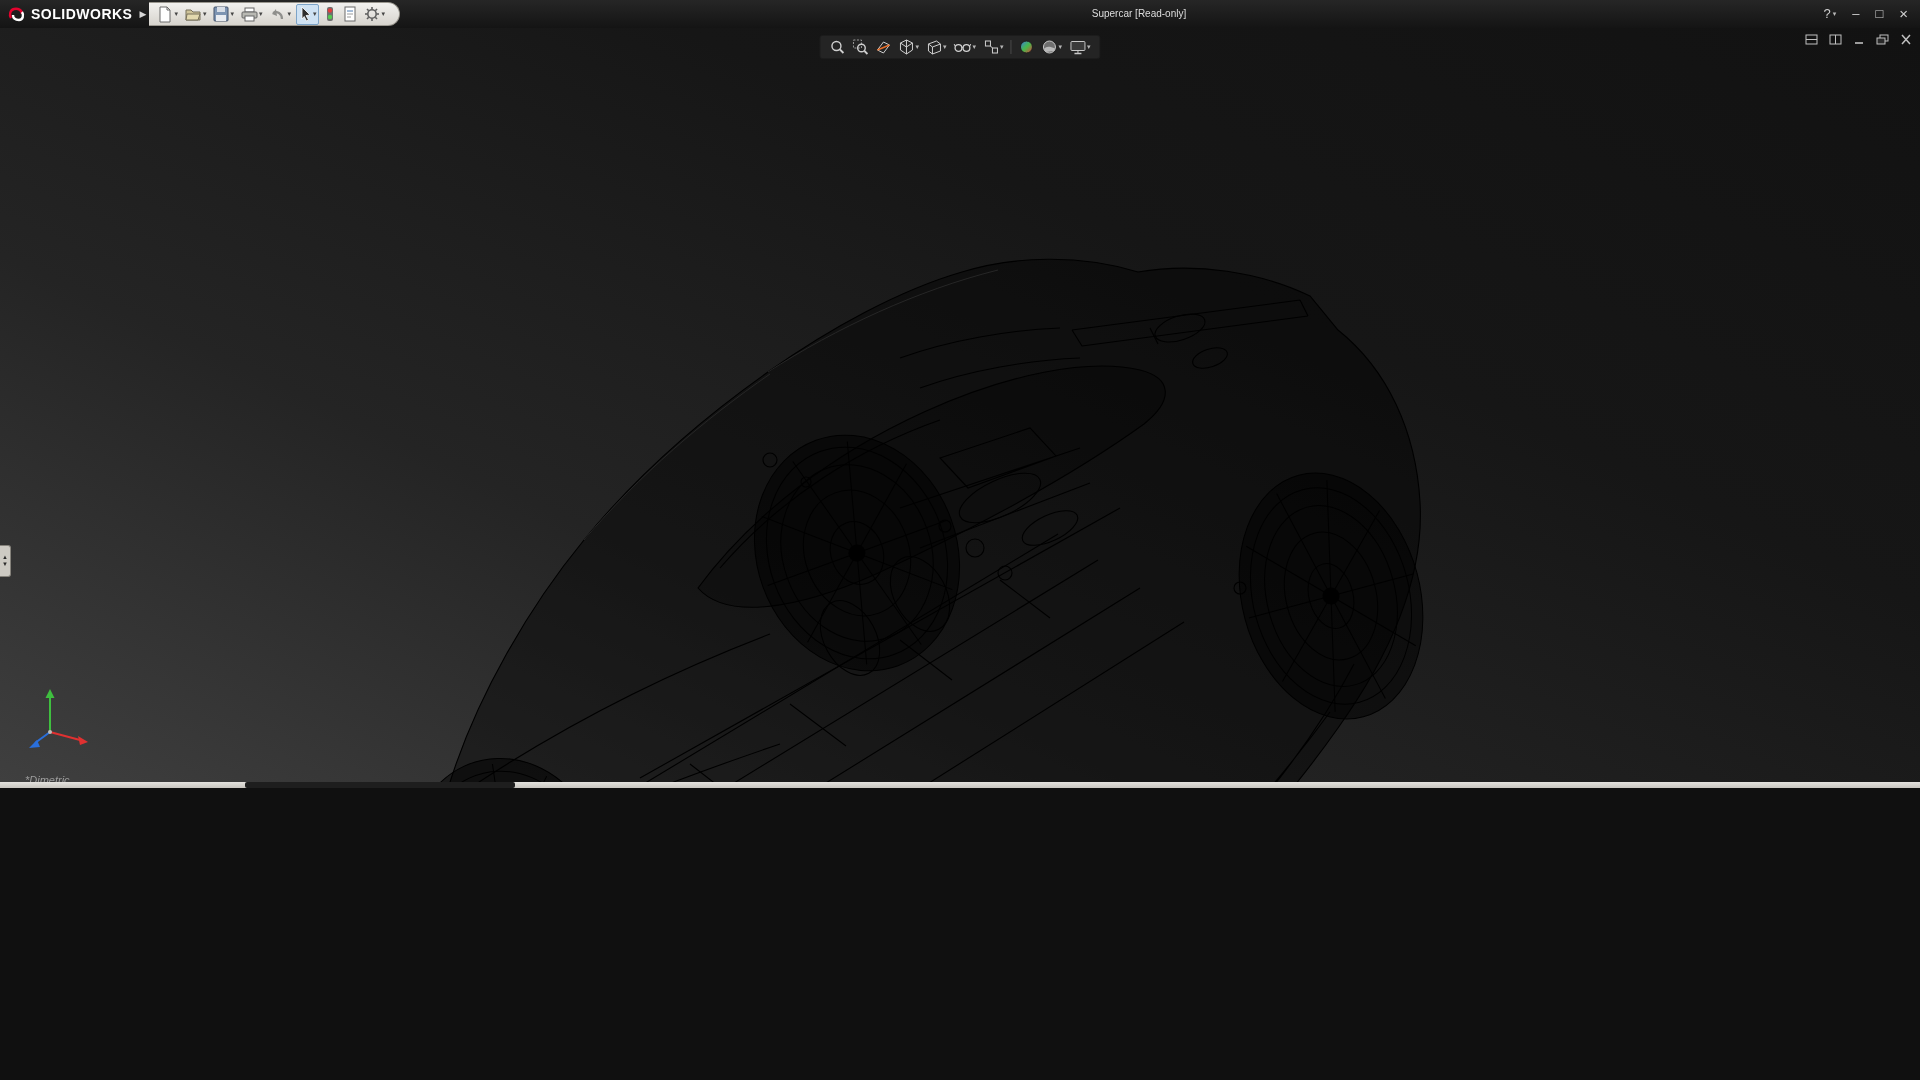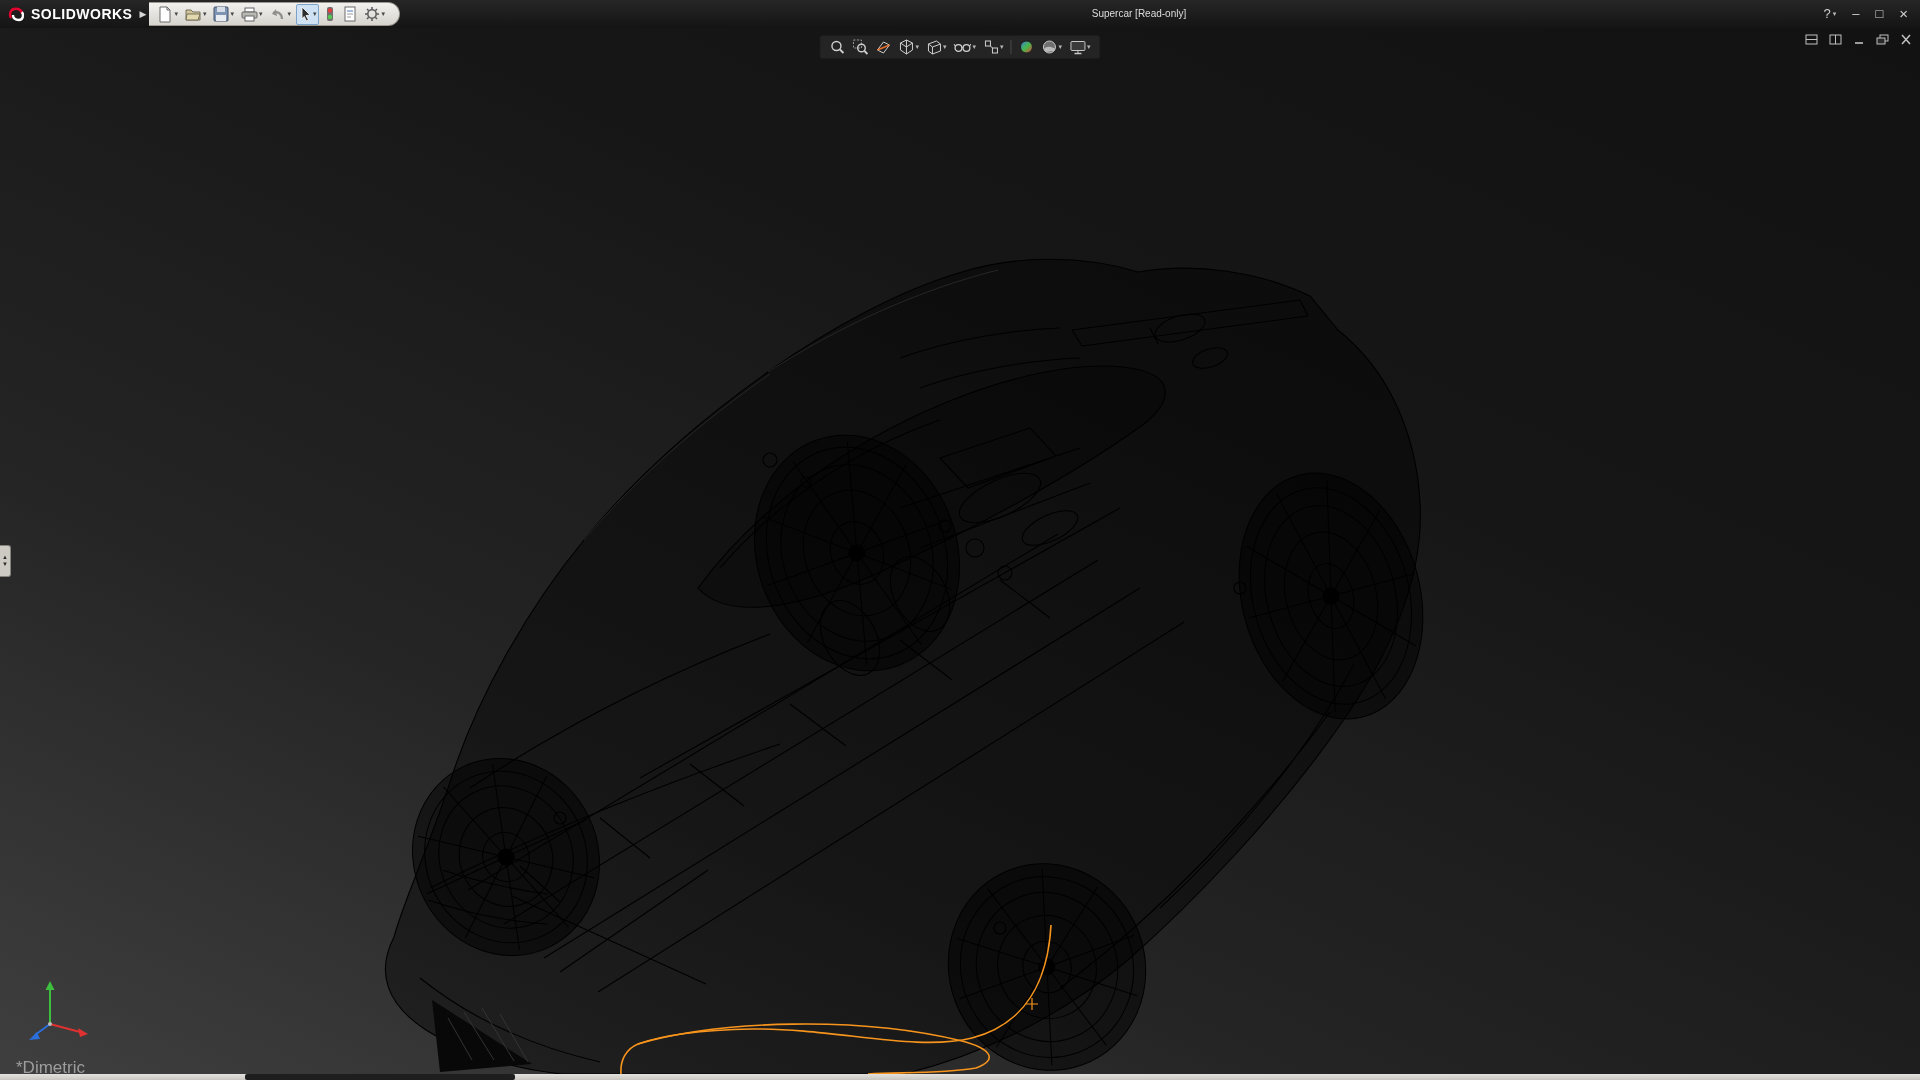--- a/index.html
+++ b/index.html
@@ -1,18 +1,18 @@
 <!DOCTYPE html>
 <html><head>
 <meta charset="utf-8">
 <style>
   * { box-sizing: border-box; margin: 0; padding: 0; }
   html,body { width:1920px; height:1080px; overflow:hidden; background:#101010;
               font-family:"Liberation Sans", sans-serif; }
-  .screen { position:relative; width:1920px; height:1080px; }
+  .screen { position:relative; width:1920px; height:788px; }
 
   
   .titlebar { position:absolute; top:0; left:0; right:0; height:28px;
               background:linear-gradient(#262626,#141414);
               display:flex; align-items:center; color:#e8e8e8; z-index:40; }
   .logo-wrap { display:flex; align-items:center; gap:6px; padding:0 6px 0 8px; }
   .brand-text { font-weight:bold; font-size:14px; letter-spacing:.5px; color:#ffffff; }
   .menu-arrow { color:#d8d8d8; font-size:9px; margin:0 3px 0 1px; }
   .qat { height:24px; background:linear-gradient(#f2f1ef,#d7d4ce);
          border-radius:0 12px 12px 0; display:flex; align-items:center;
@@ -46,21 +46,21 @@
   .doc-controls { position:absolute; top:6px; right:8px; display:flex; gap:11px; align-items:center; }
 
   
   .left-splitter { position:absolute; left:0; top:517px; width:11px; height:32px;
                    background:#cdcac3; border:1px solid #85827b; border-left:none;
                    border-radius:0 3px 3px 0; display:flex; flex-direction:column;
                    align-items:center; justify-content:center; font-size:6px; color:#2a2a2a; line-height:7px; }
 
   
   .triad { position:absolute; left:18px; bottom:26px; }
-  .view-label { position:absolute; left:16px; bottom:-4px; font-size:17px; color:#9d9d9d; }
+  .view-label { position:absolute; left:25px; bottom:-4px; font-size:11px; color:#9d9d9d;font-style:italic; }
 
   
   .status-strip { position:absolute; left:0; right:0; bottom:0; height:6px;
                   background:linear-gradient(#e4e2de,#c9c6c0); z-index:50; }
   .status-strip-segment { position:absolute; left:245px; width:270px; top:0; bottom:0;
                           background:#1e1e1e; border-radius:2px; }
 
   svg { display:block; }
 </style>
 </head>

